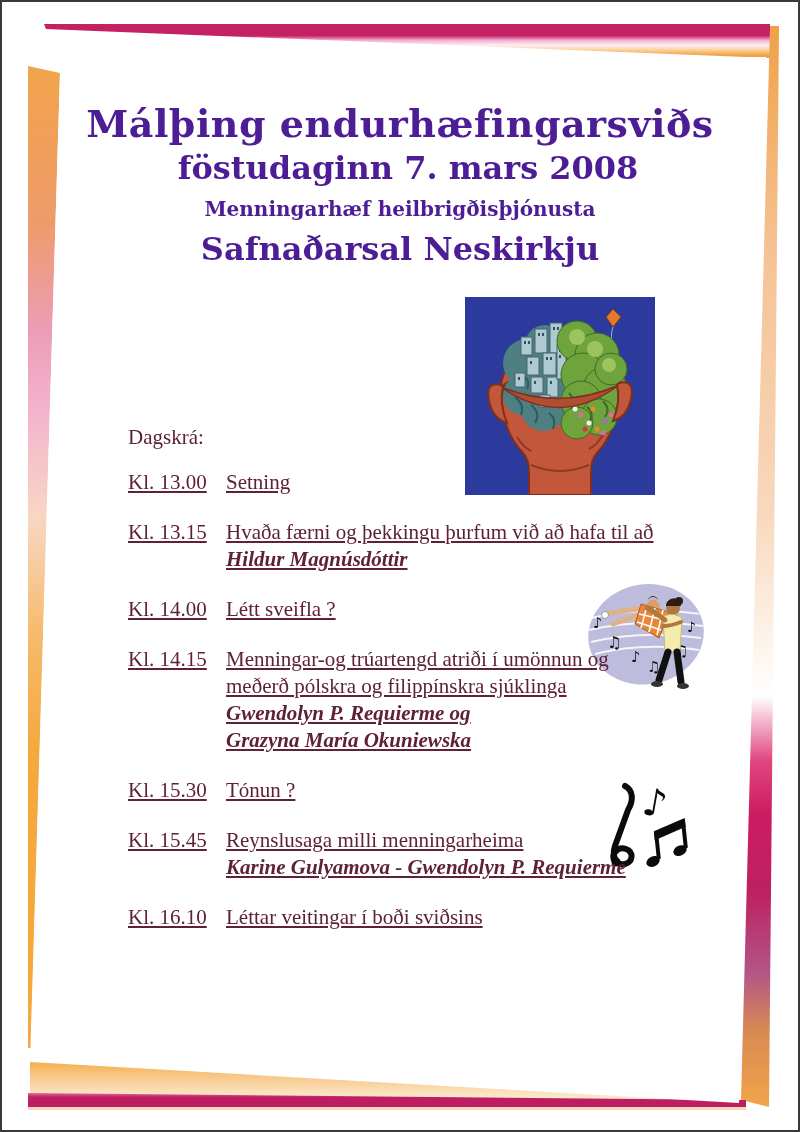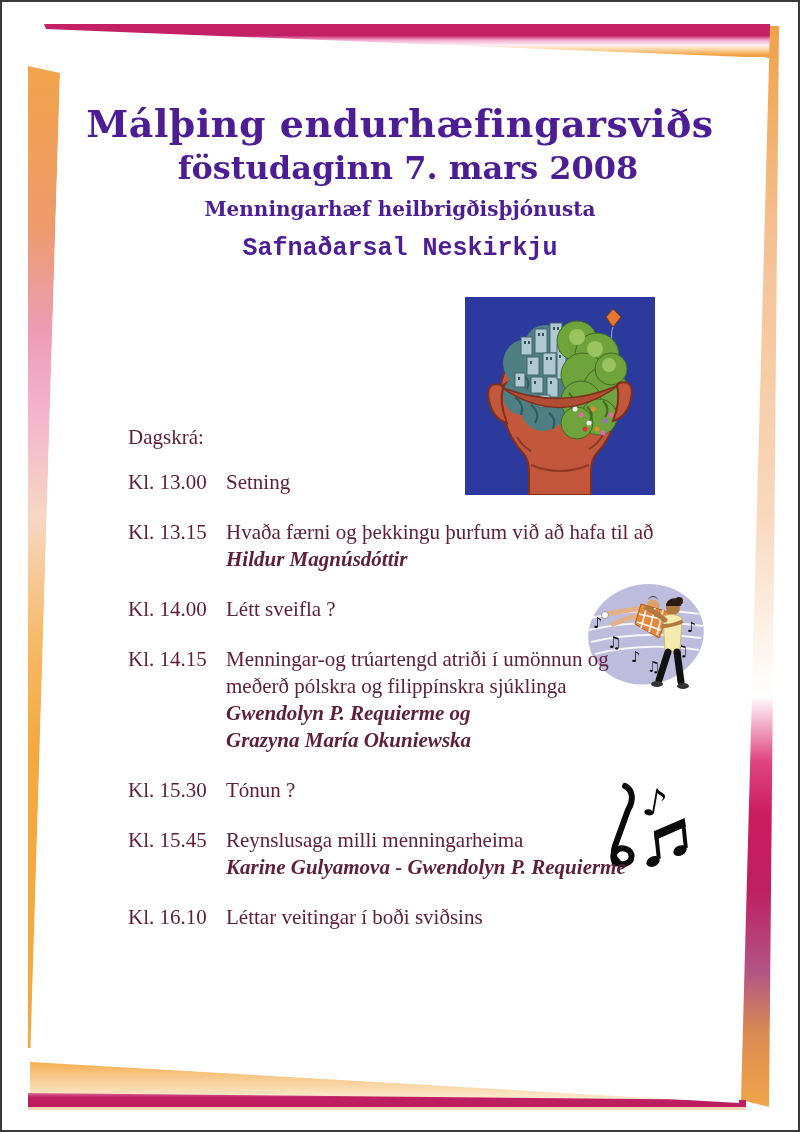--- a/index.html
+++ b/index.html
@@ -10,28 +10,28 @@
   }
   .layer{position:absolute;left:0;top:0;}
   
   .title-block{
     position:absolute;left:0;right:0;top:100px;text-align:center;
     color:#4c1d95;font-family:"DejaVu Serif",serif;font-weight:bold;z-index:3;
   }
   .t1{font-size:38px;line-height:47px;letter-spacing:.5px;}
   .t2{font-size:32px;line-height:42px;margin-left:16px;}
   .t3{font-size:20px;line-height:41px;}
-  .t4{font-size:25px;line-height:38px;font-family:Liberation Mono, monospace;}
+  .t4{font-size:32px;line-height:38px;}
   
   .sched{
     position:absolute;left:128px;top:424px;width:552px;z-index:3;
     color:#5E2139;font-size:21px;font-family:"Liberation Serif",serif;
   }
   .sched-heading{line-height:27px;margin-bottom:18px;}
-  .row{display:flex;margin-bottom:23px;}
+  .row{display:flex;margin-bottom:23px;text-decoration:underline;}
   .time{flex:0 0 98px;line-height:27px;}
   .desc{flex:1;}
   .desc span{display:block;line-height:27px;}
   .speaker{font-style:italic;font-weight:bold;}
   
   .art{position:absolute;z-index:2;}
   svg text.note{font-family:"DejaVu Sans",sans-serif;fill:#0b0b0b;}
 </style>
 </head>
 <body>

